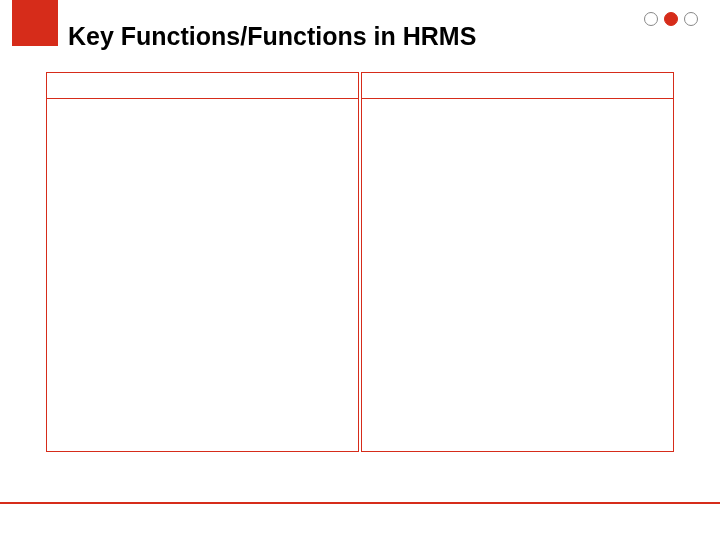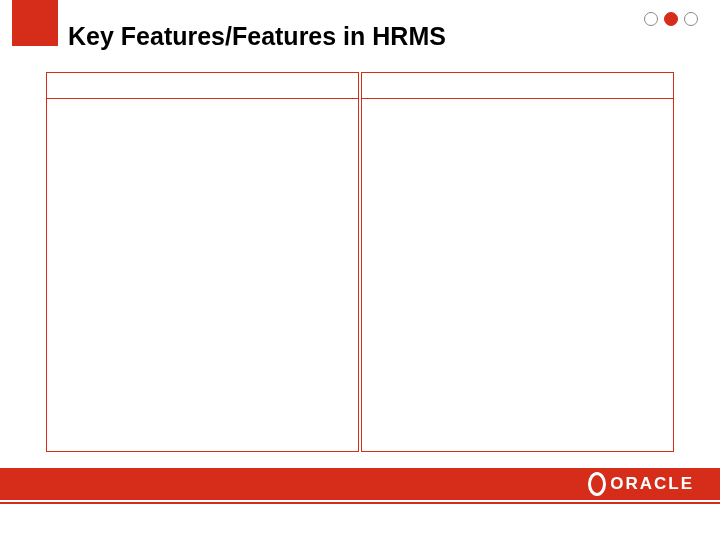--- a/index.html
+++ b/index.html
@@ -123,39 +123,33 @@
       font-family: Arial, Helvetica, sans-serif;
     }
   </style>
 </head>
 <body>
 
 <div class="slide">
 
   <div class="red-square"></div>
 
-  <div class="title">Key Features/Features in HRMS</div>
+  <div class="title">Key Functions/Functions in HRMS</div>
 
   <div class="ornament">
     <div class="line"></div>
     <div class="circ"></div>
     <div class="circ filled"></div>
     <div class="circ"></div>
   </div>
 
   <div class="content">
     <div class="panel">
       <div class="panel-header"></div>
     </div>
     <div class="panel">
       <div class="panel-header"></div>
     </div>
   </div>
 
-  <div class="footer-bar">
-    <div class="oracle-logo">
-      <div class="oracle-o"></div>
-      <div class="oracle-text">ORACLE</div>
-    </div>
-  </div>
   <div class="footer-underline"></div>
 
 </div>
 
 </body></html>

